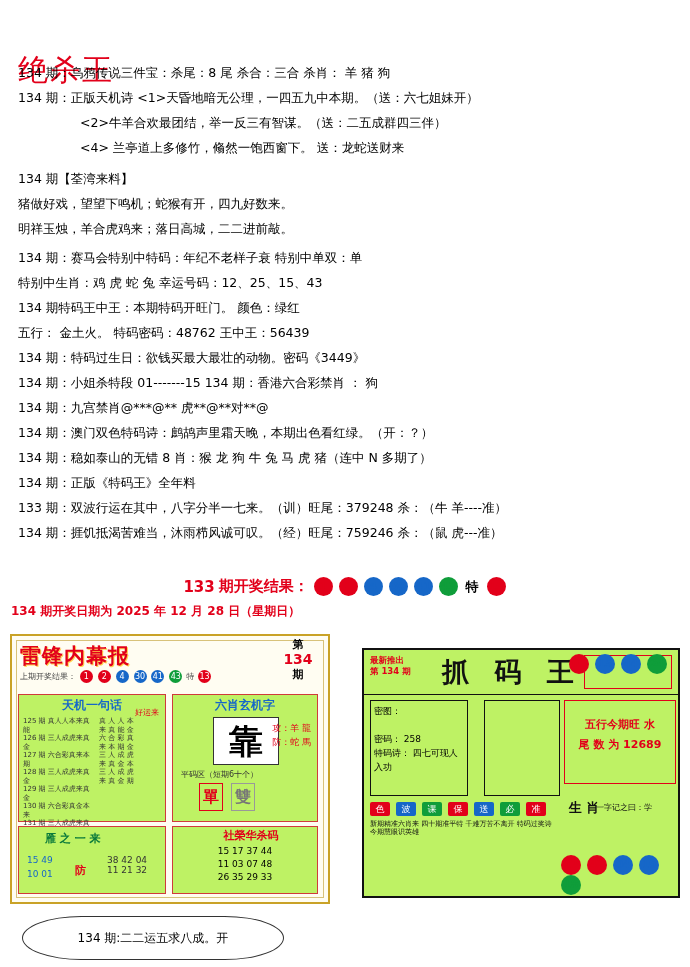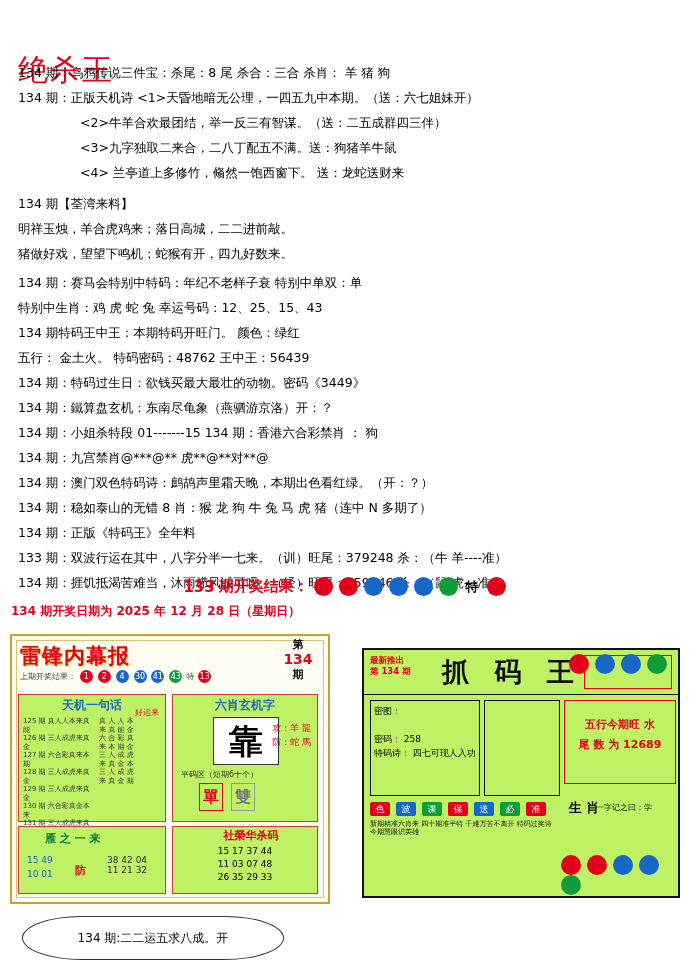--- a/index.html
+++ b/index.html
@@ -111,21 +111,21 @@
   }
   .pr-redbox{position:absolute;right:6px;top:5px;width:86px;height:32px;border:1px solid #e2001a;}
   .rb{
     display:inline-block;width:20px;height:20px;border-radius:50%;
     color:#fff;font-size:10px;font-weight:bold;line-height:20px;text-align:center;margin:0 1px;
   }
   .rb.red{background:#e2001a;}
   .rb.blue{background:#1667c8;}
   .rb.green{background:#0f9d3a;}
 
-  .pr-left{position:absolute;left:6px;top:50px;width:110px;height:96px;border:1px solid #111;font-size:9px;padding:3px;box-sizing:border-box;line-height:14px;}
+  .pr-left{position:absolute;left:6px;top:50px;width:98px;height:96px;border:1px solid #111;font-size:9px;padding:3px;box-sizing:border-box;line-height:14px;}
   .pr-mid{position:absolute;left:120px;top:50px;width:76px;height:96px;border:1px solid #111;box-sizing:border-box;}
   .pr-right{position:absolute;left:200px;top:50px;width:112px;height:84px;border:1px solid #e2001a;box-sizing:border-box;text-align:center;color:#e2001a;font-weight:bold;font-size:11px;padding-top:14px;line-height:20px;}
 
   .pr-strip{position:absolute;left:6px;top:150px;width:190px;height:16px;}
   .chip{
     display:inline-block;width:20px;height:14px;line-height:14px;text-align:center;
     font-size:9px;color:#fff;margin-right:2px;border-radius:2px;
   }
   .pr-vert{position:absolute;left:6px;top:170px;width:190px;font-size:7px;line-height:8px;color:#111;}
   .pr-shengxiao{position:absolute;left:200px;top:150px;width:40px;text-align:center;font-size:13px;font-weight:bold;color:#111;line-height:16px;}
@@ -144,31 +144,29 @@
 <body>
 
 <div class="page">
 
   <div class="title">绝杀王</div>
 
   <div class="body-lines">
     <div class="ln ind0">134 期：乌鸦传说三件宝：杀尾：8 尾 杀合：三合 杀肖： 羊 猪 狗</div>
     <div class="ln ind0">134 期：正版天机诗 &lt;1&gt;天昏地暗无公理，一四五九中本期。（送：六七姐妹开）</div>
     <div class="ln ind1">&lt;2&gt;牛羊合欢最团结，举一反三有智谋。（送：二五成群四三伴）</div>
-    <div class="ln ind1">&lt;3&gt;九字独取二来合，二八丁配五不满。送：狗猪羊牛鼠</div>
     <div class="ln ind1">&lt;4&gt; 兰亭道上多修竹，翛然一饱西窗下。 送：龙蛇送财来</div>
     <div class="ln ind0" style="margin-top:10px;">134 期【荃湾来料】</div>
+    <div class="ln ind0">猪做好戏，望望下鸣机；蛇猴有开，四九好数来。</div>
     <div class="ln ind0">明祥玉烛，羊合虎鸡来；落日高城，二二进前敲。</div>
-    <div class="ln ind0">猪做好戏，望望下鸣机；蛇猴有开，四九好数来。</div>
     <div class="ln ind0" style="margin-top:8px;">134 期：赛马会特别中特码：年纪不老样子衰 特别中单双：单</div>
     <div class="ln ind0">特别中生肖：鸡 虎 蛇 兔 幸运号码：12、25、15、43</div>
     <div class="ln ind0">134 期特码王中王：本期特码开旺门。 颜色：绿红</div>
     <div class="ln ind0">五行： 金土火。 特码密码：48762 王中王：56439</div>
     <div class="ln ind0">134 期：特码过生日：欲钱买最大最壮的动物。密码《3449》</div>
-    <div class="ln ind0">134 期：鐵算盘玄机：东南尽龟象（燕驷游京洛）开：？</div>
     <div class="ln ind0">134 期：小姐杀特段 01-------15            134 期：香港六合彩禁肖 ： 狗</div>
     <div class="ln ind0">134 期：九宫禁肖@***@** 虎**@**对**@</div>
     <div class="ln ind0">134 期：澳门双色特码诗：鹧鸪声里霜天晚，本期出色看红绿。（开：？）</div>
     <div class="ln ind0">134 期：稳如泰山的无错 8 肖：猴 龙 狗 牛 兔 马 虎 猪（连中 N 多期了）</div>
     <div class="ln ind0">134 期：正版《特码王》全年料</div>
     <div class="ln ind0">133 期：双波行运在其中，八字分半一七来。（训）旺尾：379248 杀：（牛  羊----准）</div>
     <div class="ln ind0">134 期：捱饥抵渴苦难当，沐雨栉风诚可叹。（经）旺尾：759246 杀：（鼠   虎---准）</div>
   </div>
 
   <div class="result-row">

